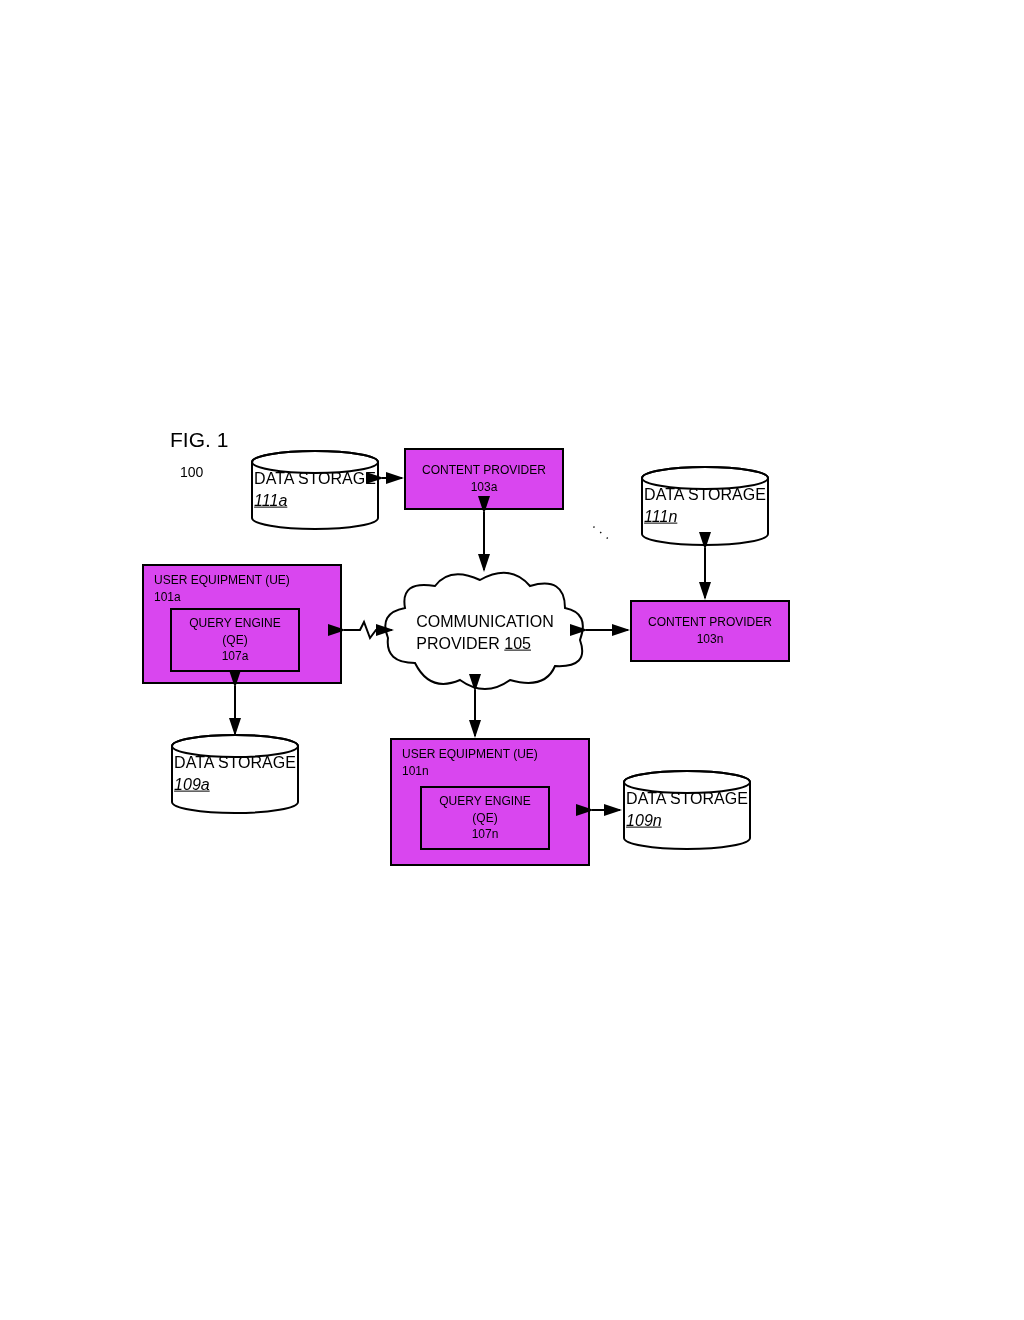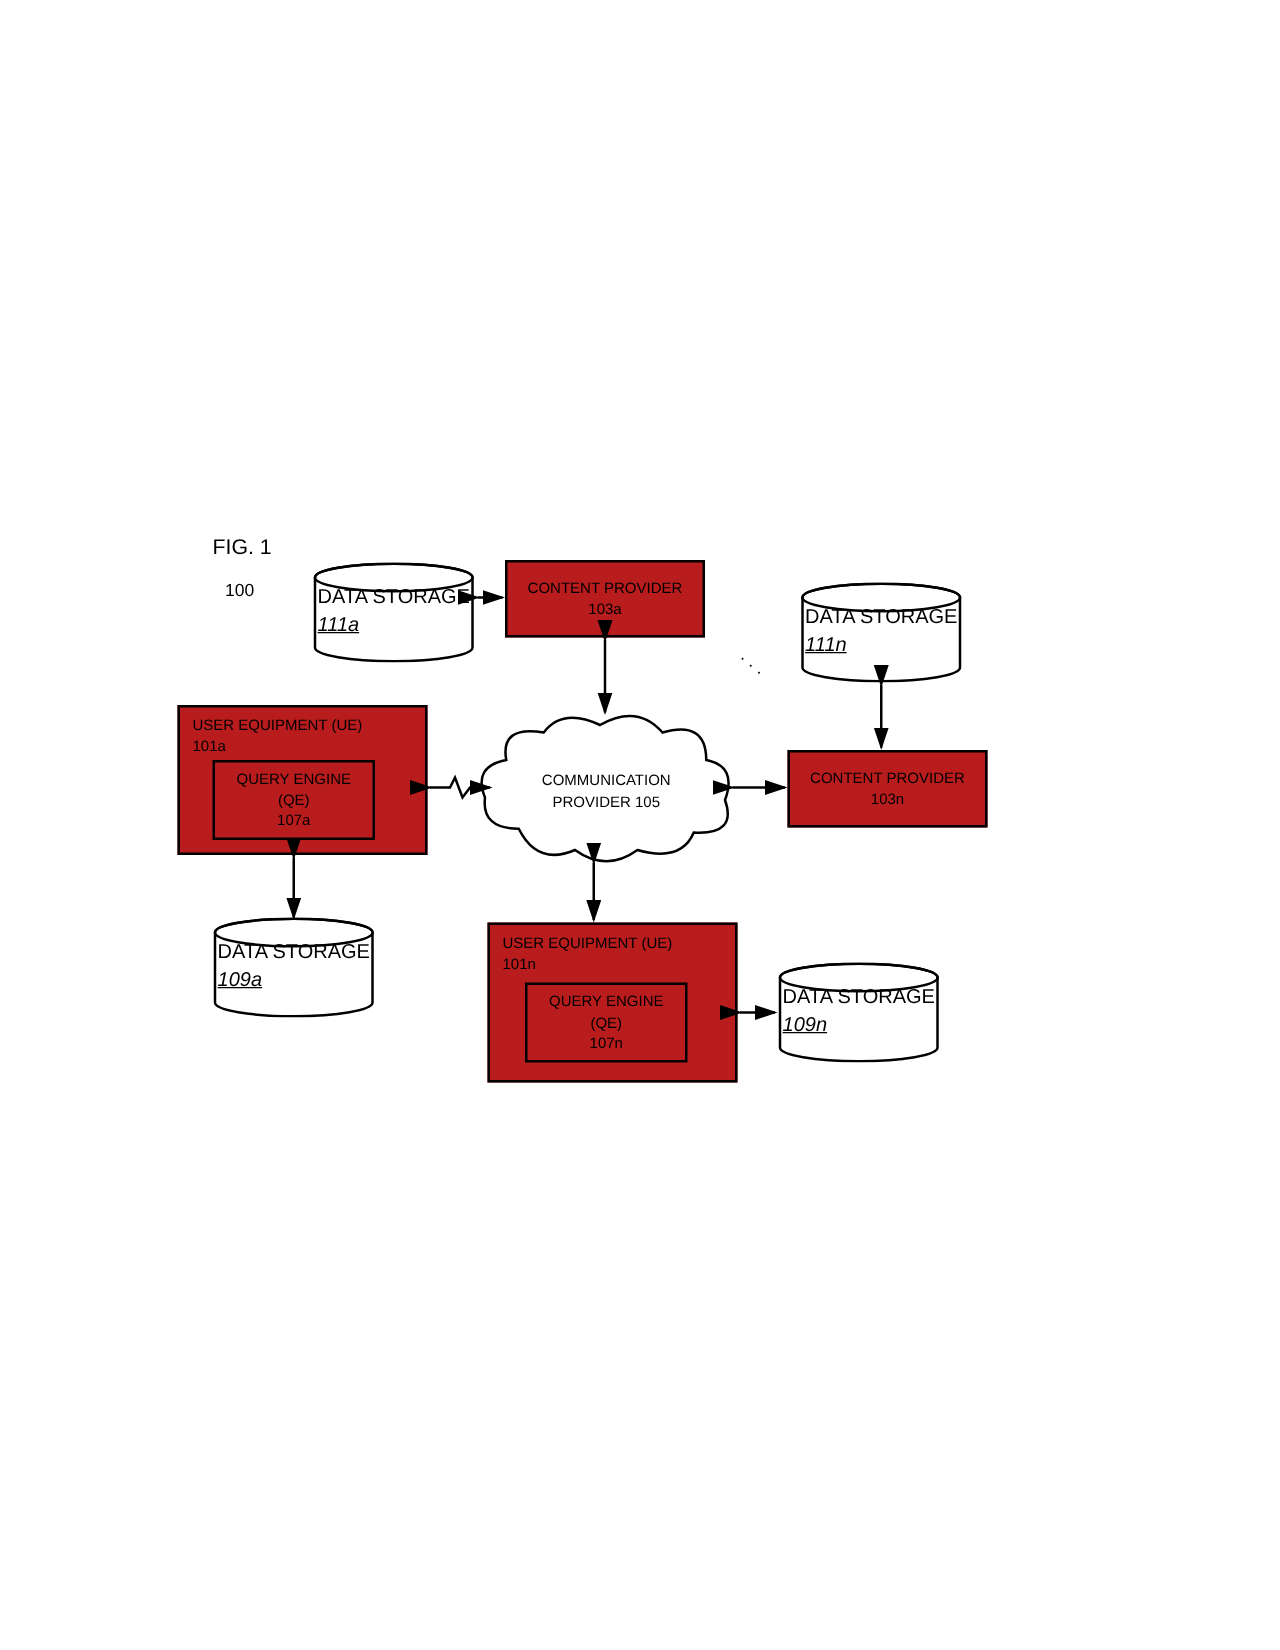--- a/index.html
+++ b/index.html
@@ -29,31 +29,31 @@
   }
   .diagram {
     position: absolute;
     top: 130px;
     left: 70px;
     right: 70px;
     bottom: 80px;
   }
   .fig-label {
     position: absolute;
-    font-size: 17px;
+    font-size: 21px;
     font-family: Arial, sans-serif;
   }
   .fig-ref {
     position: absolute;
     font-size: 14px;
   }
   .box {
     position: absolute;
     border: 2px solid #000;
-    background: #b91c1c;
+    background: #d946ef;
     text-align: center;
     display: flex;
     flex-direction: column;
     justify-content: center;
     align-items: center;
     font-size: 12px;
     line-height: 1.4;
   }
   .box .ref {
   }
@@ -73,26 +73,25 @@
   }
   .cyl-label .ref { text-decoration: underline; font-style: italic; }
   .cloud {
     position: absolute;
   }
   .cloud-label {
     position: absolute;
     top: 50%;
     left: 50%;
     transform: translate(-50%, -50%);
-    text-align: center;
-    font-size: 12px;
+    font-size: 16px;
     line-height: 1.4;
     white-space: nowrap;
   }
-  .cloud-label .ref { }
+  .cloud-label .ref { text-decoration: underline; }
   .arrow {
     position: absolute;
     pointer-events: none;
   }
   .dots {
     position: absolute;
     font-size: 14px;
     letter-spacing: 4px;
   }
 </style>

